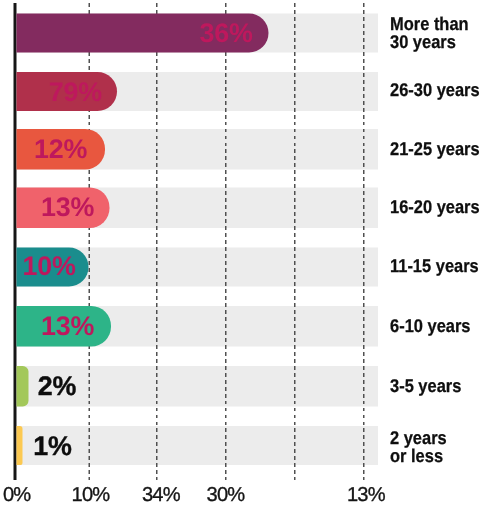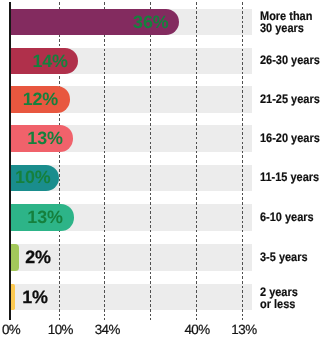--- a/index.html
+++ b/index.html
@@ -11,21 +11,21 @@
   #chart{position:relative;width:322px;height:338px;background:#ffffff;}
 
   .plot{position:absolute;left:0;top:0;width:322px;height:338px;}
 
   .band{position:absolute;background:#ececec;}
   .grid{position:absolute;width:1.1px;}
   .axis{position:absolute;background:#161616;}
   .bar{position:absolute;}
 
   .barval{position:absolute;width:80px;text-align:center;
-          font-weight:bold;color:#15803d;white-space:pre;
+          font-weight:bold;color:#be185d;white-space:pre;
           letter-spacing:-0.1px;font-size:17.9px;}
   .barval.outside{color:#0d0d0d;-webkit-text-stroke:0.25px #0d0d0d;}
 
   .cat{position:absolute;left:259.8px;font-weight:bold;color:#0f0f0f;
        white-space:pre;-webkit-text-stroke:0.18px #0f0f0f;
        transform-origin:0 0;transform:scaleX(0.892);
        font-size:12.3px;line-height:12.45px;}
 
   .tick{position:absolute;width:80px;text-align:center;white-space:pre;
         color:#151515;-webkit-text-stroke:0.22px #151515;
@@ -63,21 +63,21 @@
     <div class="bar" style="left: 11px; top: 86.4px; width: 58.5px; height: 26.3px; background: rgb(232, 87, 63); border-radius: 0px 13.15px 13.15px 0px;"></div>
     <div class="bar" style="left: 11px; top: 125.35px; width: 62.4px; height: 26.3px; background: rgb(240, 98, 107); border-radius: 0px 13.15px 13.15px 0px;"></div>
     <div class="bar" style="left: 11px; top: 164.5px; width: 47.6px; height: 26.3px; background: rgb(26, 141, 141); border-radius: 0px 13.15px 13.15px 0px;"></div>
     <div class="bar" style="left: 11px; top: 204.35px; width: 62.6px; height: 26.3px; background: rgb(45, 180, 136); border-radius: 0px 13.15px 13.15px 0px;"></div>
     <div class="bar" style="left: 11px; top: 244.4px; width: 7.7px; height: 26.3px; background: rgb(163, 200, 90); border-radius: 0px 3.85px 3.85px 0px;"></div>
     <div class="bar" style="left: 11px; top: 284.2px; width: 3.5px; height: 26.3px; background: rgb(252, 201, 81); border-radius: 0px 1.75px 1.75px 0px;"></div>
   </div>
 
   <div class="plot">
     <div class="barval" style="left: 110.8px; top: 8.65px; height: 26.3px; line-height: 26.3px;">36%</div>
-    <div class="barval" style="left: 10.2px; top: 47.65px; height: 26.3px; line-height: 26.3px;">14%</div>
+    <div class="barval" style="left: 10.2px; top: 47.65px; height: 26.3px; line-height: 26.3px;">79%</div>
     <div class="barval" style="left: 0.45px; top: 85.95px; height: 42px; line-height: 26.3px;">12%</div>
     <div class="barval" style="left: 5.1px; top: 124.9px; height: 26.3px; line-height: 26.3px;">13%</div>
     <div class="barval" style="left: -7.2px; top: 164.05px; height: 26.3px; line-height: 26.3px;">10%</div>
     <div class="barval" style="left: 5.1px; top: 203.9px; height: 26.3px; line-height: 26.3px;">13%</div>
     <div class="barval outside" style="left: -2px; top: 243.95px; height: 26.3px; line-height: 26.3px;">2%</div>
     <div class="barval outside" style="left: -5px; top: 283.75px; height: 26.3px; line-height: 26.3px;">1%</div>
   </div>
 
   <div class="plot">
     <div class="cat" style="top: 9.6px;">More than
@@ -89,17 +89,17 @@
     <div class="cat" style="top: 210.675px;">6-10 years</div>
     <div class="cat" style="top: 251.025px;">3-5 years</div>
     <div class="cat" style="top: 285.8px;">2 years
 or less</div>
   </div>
 
   <div class="plot">
     <div class="tick" style="left: -28.9px;">0%</div>
     <div class="tick" style="left: 20.325px;">10%</div>
     <div class="tick" style="left: 67.25px;">34%</div>
-    <div class="tick" style="left: 157px;">40%</div>
+    <div class="tick" style="left: 110.275px;">30%</div>
     <div class="tick" style="left: 203.925px;">13%</div>
   </div>
 
 </div>
 
 </body></html>

